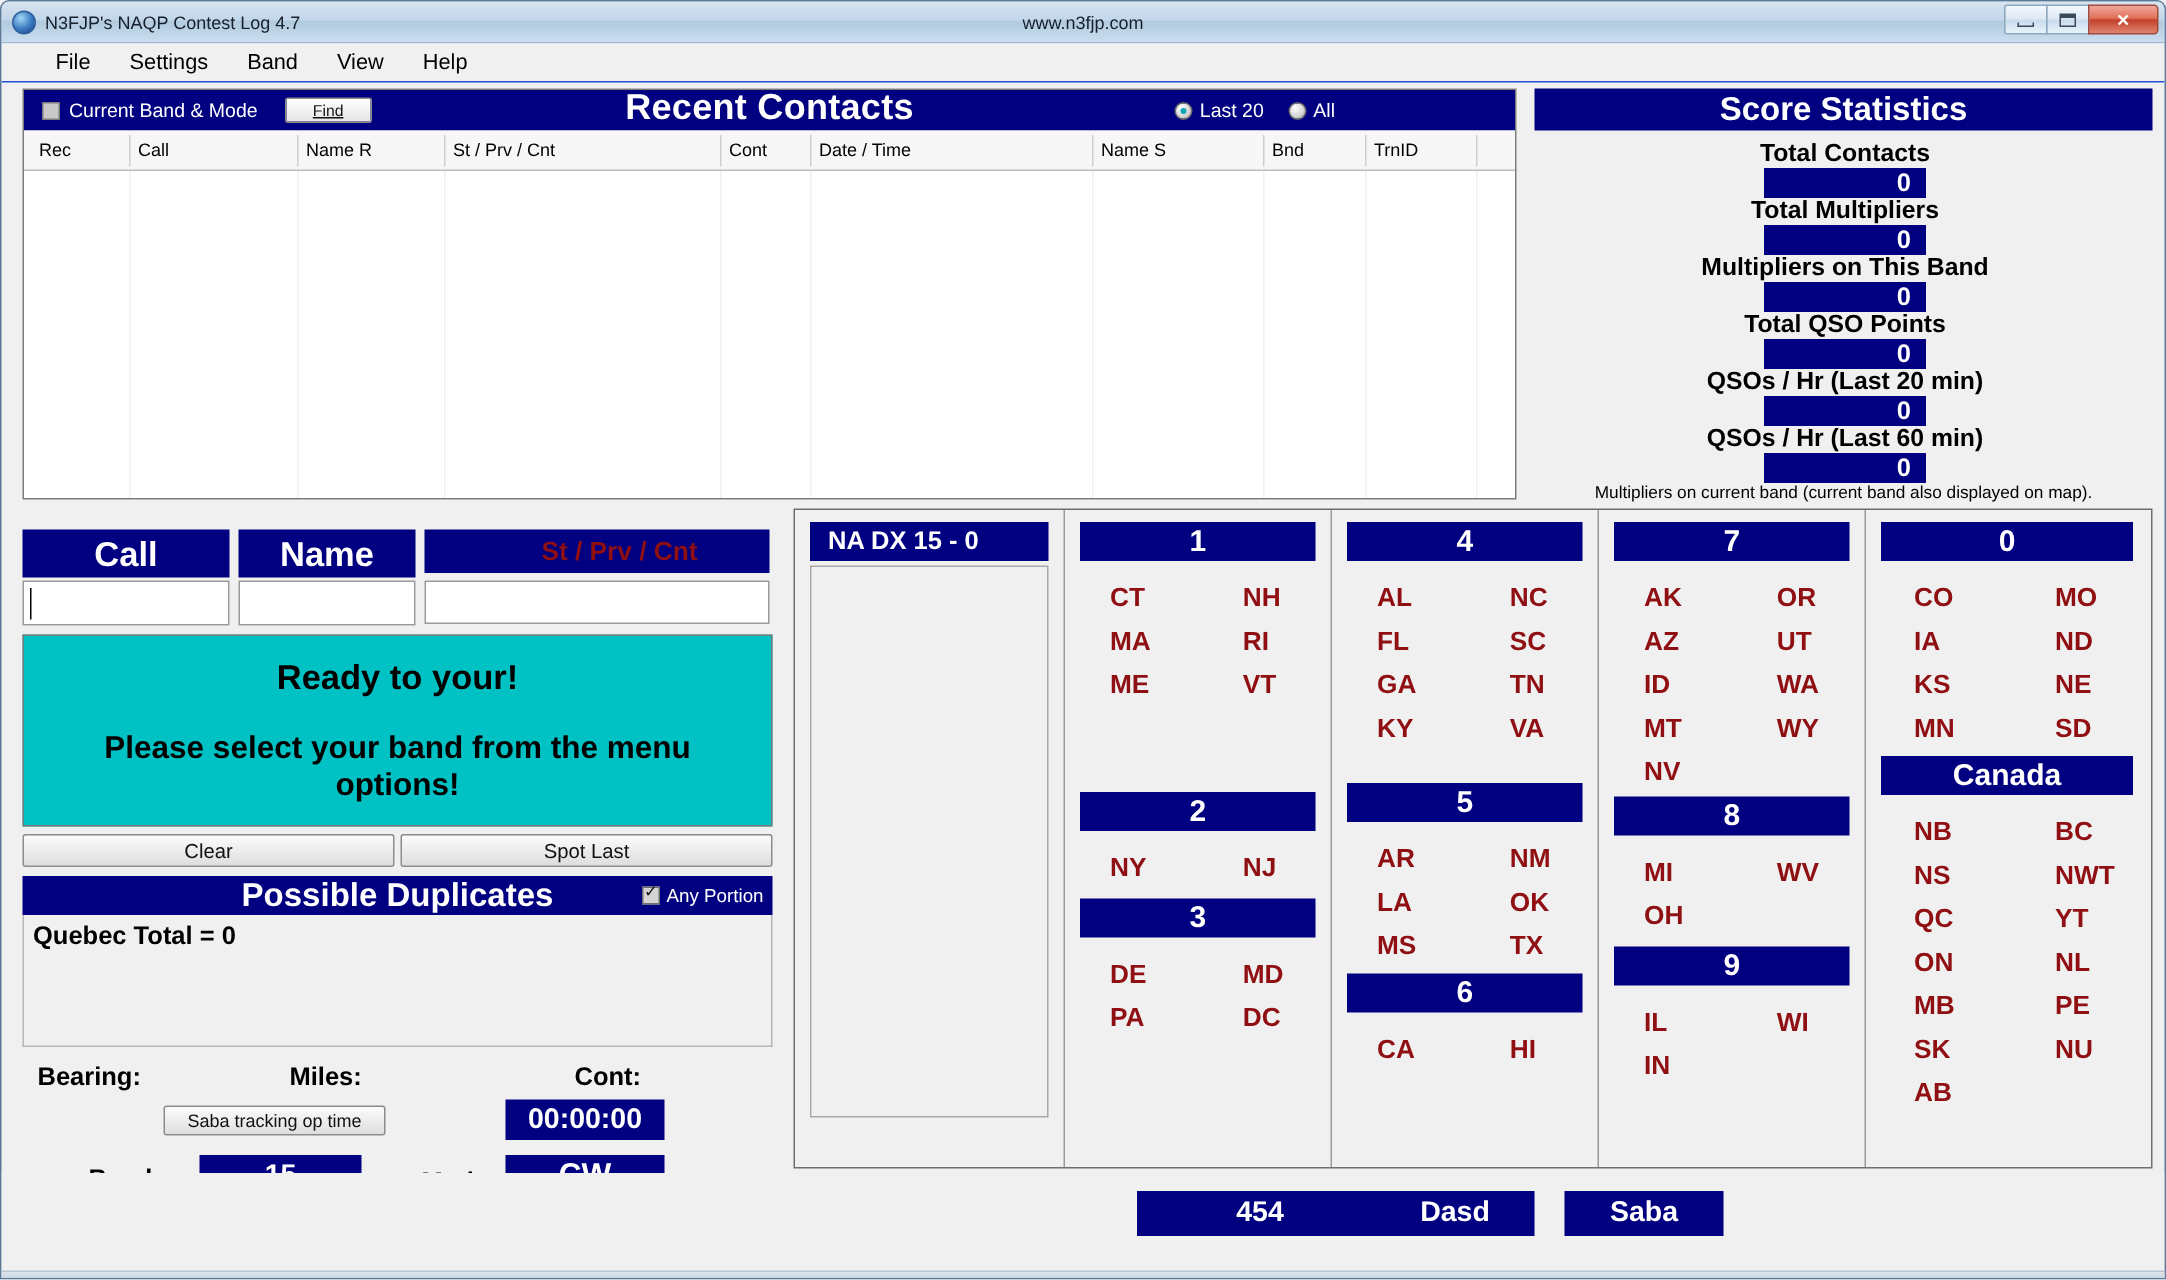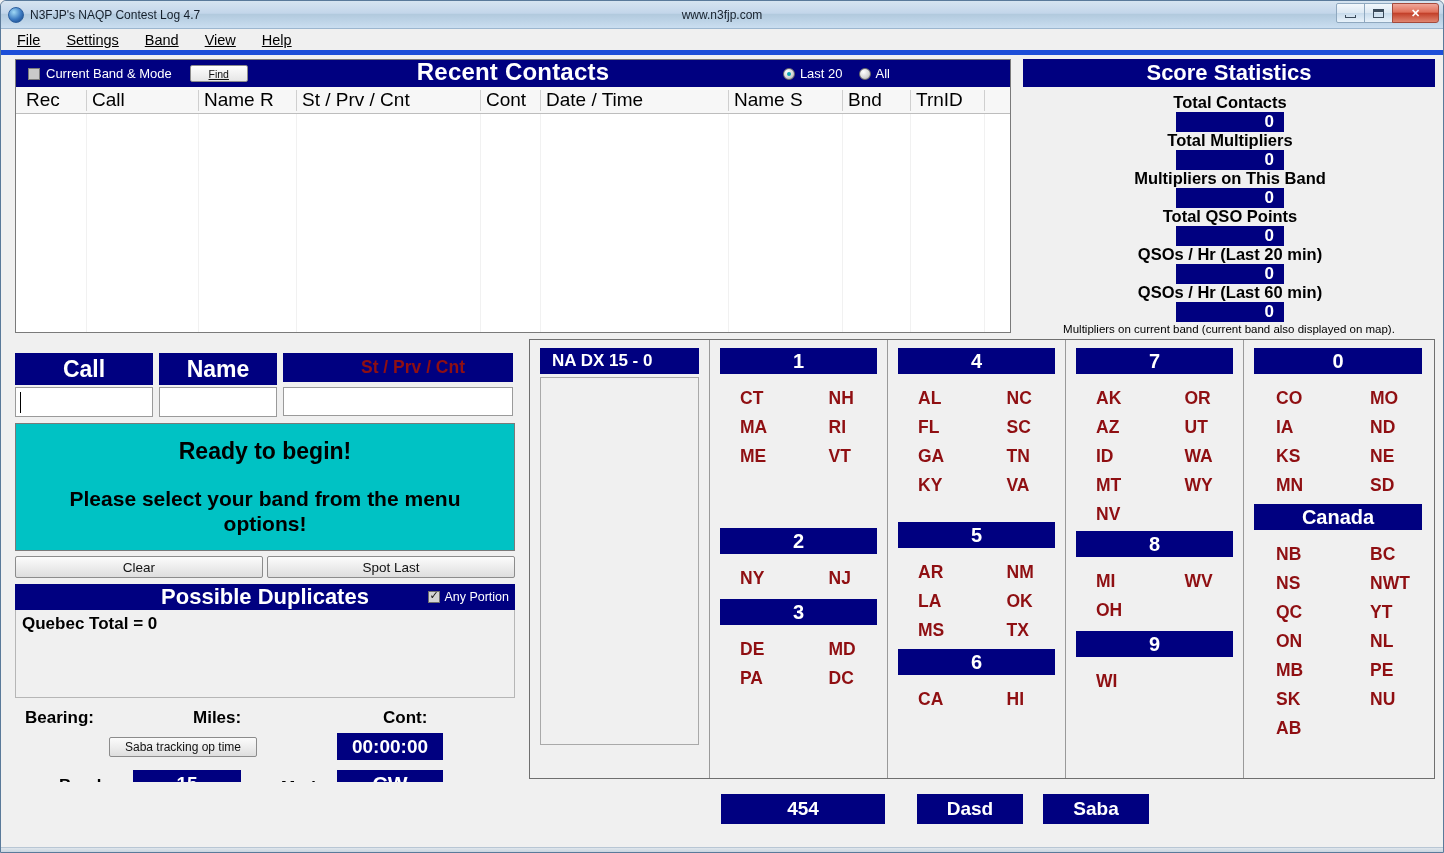--- a/index.html
+++ b/index.html
@@ -58,23 +58,22 @@
     background: linear-gradient(to bottom, #f0a79a 0%, #e0705a 45%, #c3402a 52%, #e08570 100%);
     color: #fff; font-weight: bold;
   }
   .glyph-min { display:block; width: 11px; height: 3px; border: 1px solid #3b4b5b; border-top: none; background: transparent; margin-top: 6px;}
   .glyph-max { display:block; width: 11px; height: 9px; border: 1px solid #3b4b5b; border-top-width: 3px; background: transparent;}
 
   
   .menubar {
     position: absolute; left: 0; top: 28px; width: 100%; height: 26px;
     background: #f0f0f0;
-    display: flex; align-items: center; padding-left: 4px; gap: 2px;
-    border-bottom: 5px solid #1d4ed8;
-    text-decoration: underline;
+    display: flex; align-items: center; padding-left: 24px; gap: 2px;
+    border-bottom: 1px solid #1d4ed8;
   }
   .menu-item { font-size: 14.5px; color: #000; padding: 3px 12px; cursor: default; }
 
   
   .recent {
     position: absolute; left: 14px; top: 58px; width: 996px; height: 274px;
     border: 1px solid #7a7a7a; background: #fff;
   }
   .recent-head {
     height: 27px; background: #000080; position: relative;
@@ -109,21 +108,21 @@
     content:""; position:absolute; left:3px; top:3px; width:4px; height:4px;
     border-radius:50%; background:#0aa6b4;
   }
   .radio span { color:#fff; font-size: 13px; }
 
   .colhead {
     height: 27px; background: #f7f7f7; border-bottom: 1px solid #bdbdbd;
     display: flex; align-items: center; position: relative;
   }
   .colhead .ch {
-    font-size: 19px; color: #000; position: absolute; white-space: nowrap;
+    font-size: 12px; color: #000; position: absolute; white-space: nowrap;
   }
   .colhead .sep { position: absolute; top: 3px; width: 1px; height: 21px; background: #cfcfcf; }
   .recent-body { height: 218px; background: #fff; }
   .recent-rowlines { position: relative; height: 100%; }
   .recent-rowlines .vline { position: absolute; top:0; bottom: 0; width: 1px; background: #f1f1f1; }
 
   
   .score {
     position: absolute; left: 1022px; top: 58px; width: 412px; height: 274px;
   }
@@ -258,21 +257,21 @@
   }
   .mcol.c-0 .st { padding-left: 32px; }
 
   
   .bottom { position: absolute; left: 0; bottom: 0; width: 100%; height: 70px; background: #f0f0f0; }
   .bbox {
     position: absolute; top: 12px; height: 30px;
     background: #000080; color: #fff; font-size: 19px; font-weight: bold;
     display: flex; align-items: center; justify-content: center;
   }
-  .bbox.serial { left: 720px; width: 164px; }
+  .bbox.serial { left: 757px; width: 164px; }
   .bbox.name   { left: 916px; width: 106px; }
   .bbox.state  { left: 1042px; width: 106px; }
   .clock { position: absolute; right: 14px; top: 10px; text-align: right; }
   .clock .row { display: flex; justify-content: flex-end; gap: 12px; font-size: 15px; color: #000; line-height: 20px; }
   .clock .t { min-width: 86px; text-align: right; }
   .clock .z { min-width: 34px; text-align: left; }
   .statusline { position: absolute; left: 0; bottom: 0; width: 100%; height: 5px;
     background: linear-gradient(to bottom,#dfe6ec,#c9d5e0); border-top:1px solid #b8c6d4; }
 </style>
 </head>
@@ -396,21 +395,21 @@
     </div>
     <div class="entry-inputs">
       <div class="ei call">
           <span class="caret"></span>
         </div>
       <div class="ei name"></div>
       <div class="ei st"></div>
     </div>
 
     <div class="msgbox">
-      <div class="msg1">Ready to begin!</div>
+      <div class="msg1">Ready to your!</div>
       <div class="msg2">Please select your band from the menu options!</div>
     </div>
 
     <div class="btnrow">
       <div class="gbtn">Clear</div>
       <div class="gbtn">Spot Last</div>
     </div>
 
     <div class="dup-head">
       <div class="dup-title">Possible Duplicates</div>
@@ -548,20 +547,24 @@
           <div class="st">OH</div>
         </div>
         <div class="stcol">
           <div class="st">WV</div>
         </div>
       </div>
       <div style="height:6px"></div>
       <div class="zhead">9</div>
       <div class="states">
         <div class="stcol">
+          <div class="st">IL</div>
+          <div class="st">IN</div>
+        </div>
+        <div class="stcol">
           <div class="st">WI</div>
         </div>
       </div>
     </div>
 
     <div class="mcol c-0">
       <div class="zhead">0</div>
       <div class="states">
         <div class="stcol">
           <div class="st">CO</div>

